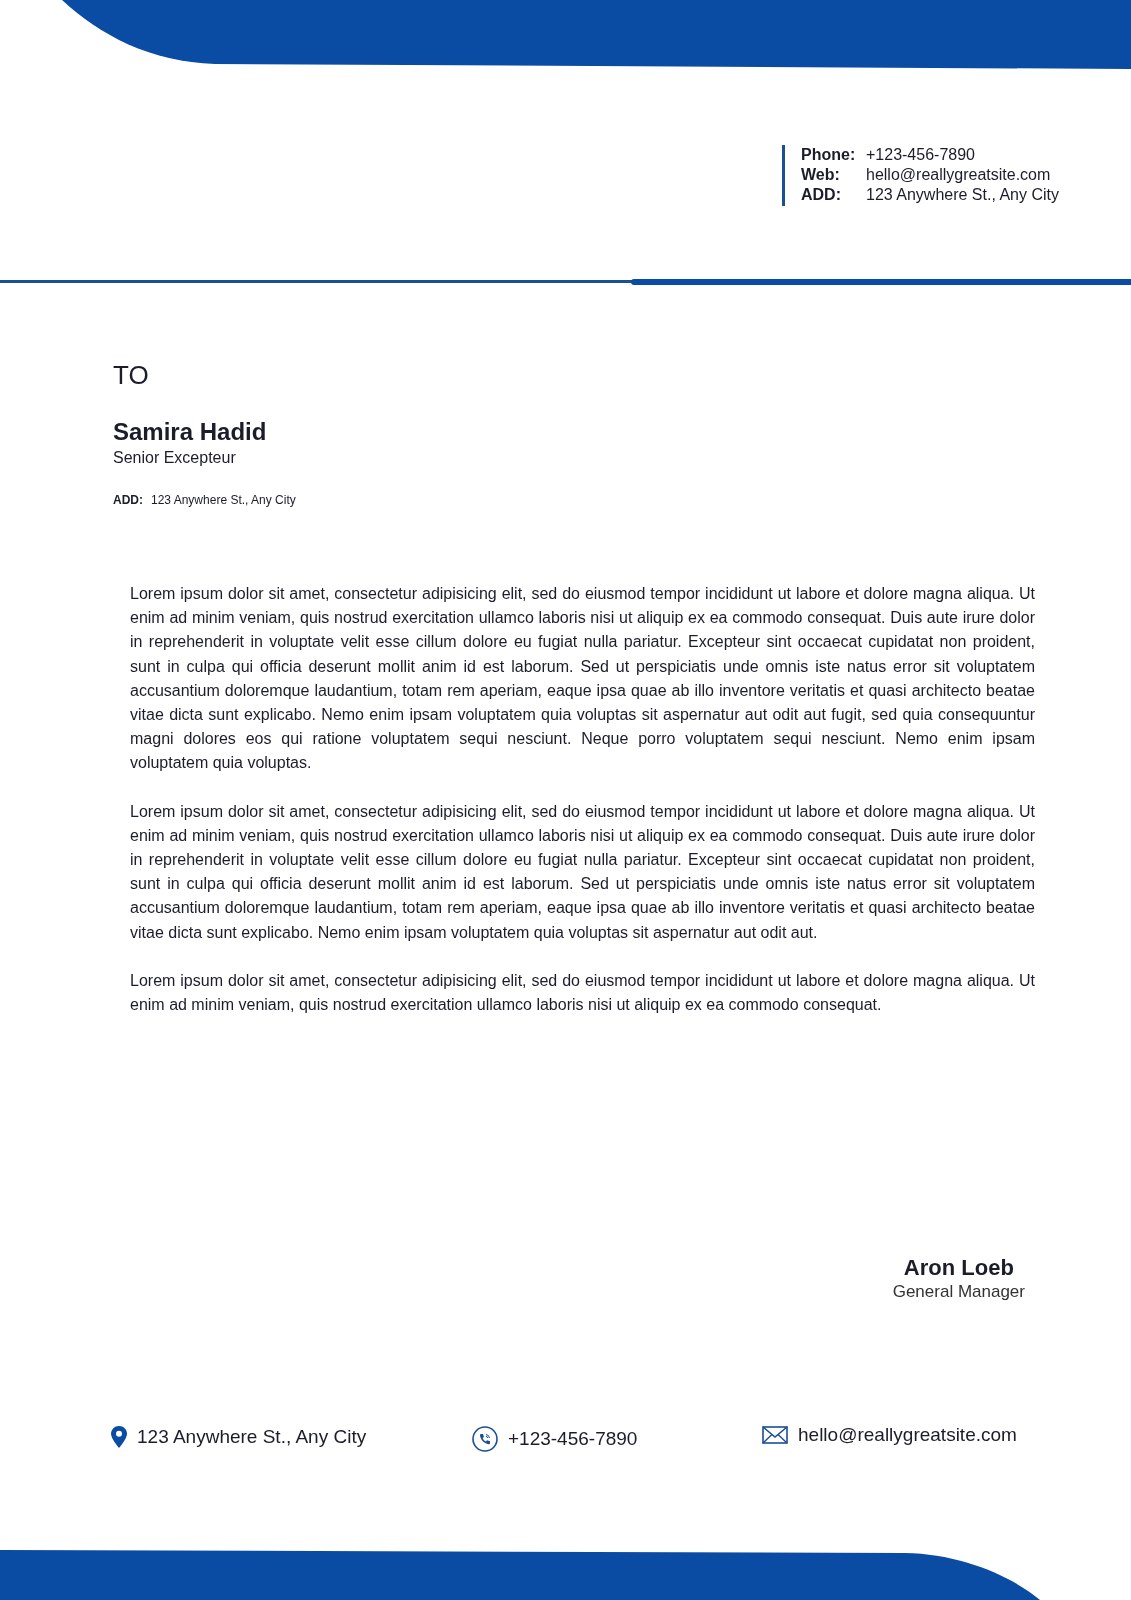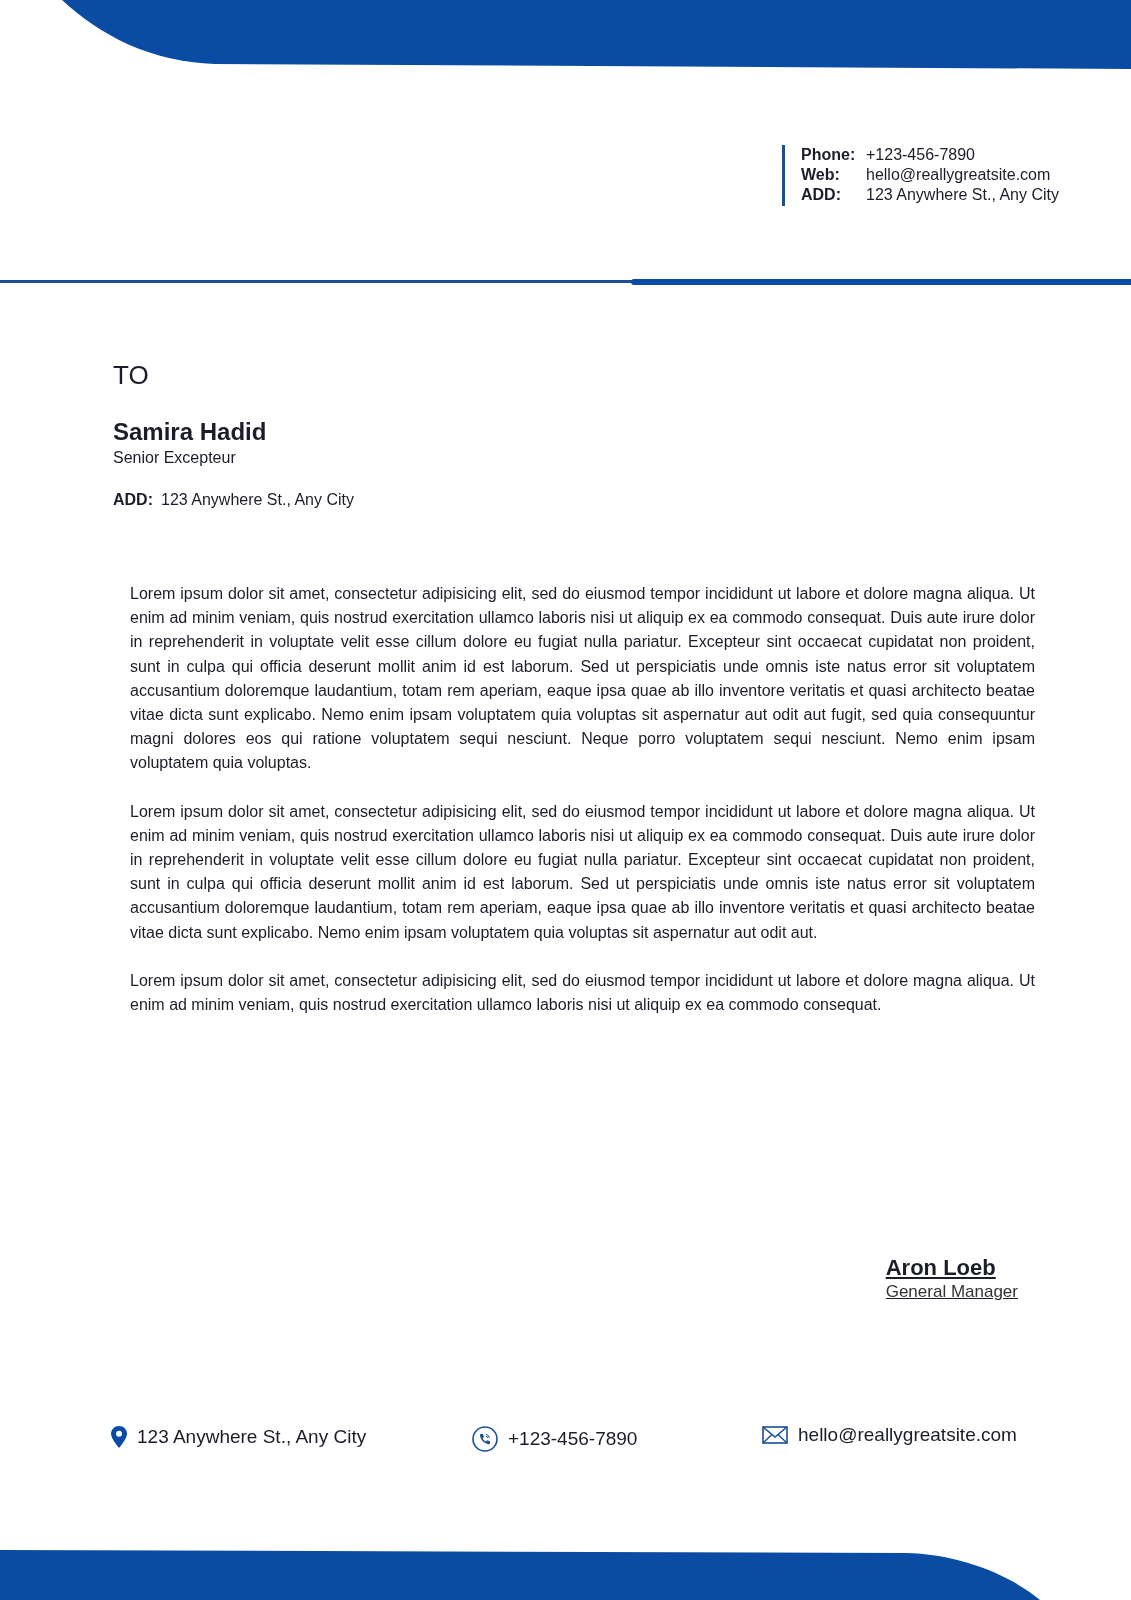--- a/index.html
+++ b/index.html
@@ -19,27 +19,27 @@
   .contact-row { display: flex; font-size: 16px; line-height: 20px; }
   .contact-label { font-weight: bold; width: 65px; }
 
   .divider-thin { position: absolute; left: 0; top: 280px; width: 635px; height: 3px; background: #1a4f93; }
   .divider-thick { position: absolute; left: 631px; top: 279px; width: 500px; height: 6px; background: #0a4ba3; border-radius: 3px 0 0 3px; }
 
   .recipient { position: absolute; left: 113px; top: 360px; }
   .to-label { font-size: 26px; line-height: 30px; color: #1b1d2a; }
   .recipient-name { font-size: 24px; font-weight: bold; margin-top: 28px; line-height: 28px; }
   .recipient-title { font-size: 16px; line-height: 20px; margin-top: 2px; }
-  .recipient-addr { font-size: 16px; line-height: 20px; margin-top: 22px; }
+  .recipient-addr { font-size: 12px; line-height: 20px; margin-top: 22px; }
   .recipient-addr b { margin-right: 8px; }
 
   .body-text { position: absolute; left: 130px; top: 582px; width: 905px; font-size: 16px; line-height: 24.2px; text-align: justify; color: #1b1d2a; }
   .body-text p { margin: 0 0 24px 0; }
 
-  .signature { position: absolute; right: 113px; top: 1255px; text-align: left; text-decoration: underline; }
+  .signature { position: absolute; right: 106px; top: 1255px; text-align: center; }
   .sig-name { font-size: 22px; font-weight: bold; line-height: 26px; }
   .sig-title { font-size: 17px; line-height: 22px; color: #333; }
 
   .footer-item { position: absolute; top: 1426px; display: flex; align-items: center; font-size: 19px; color: #1b1d2a; }
   .footer-item svg { margin-right: 10px; }
   .f-addr { left: 111px; }
   .f-phone { left: 472px; }
   .f-mail { left: 762px; top: 1424px; }
 </style>
 </head>

